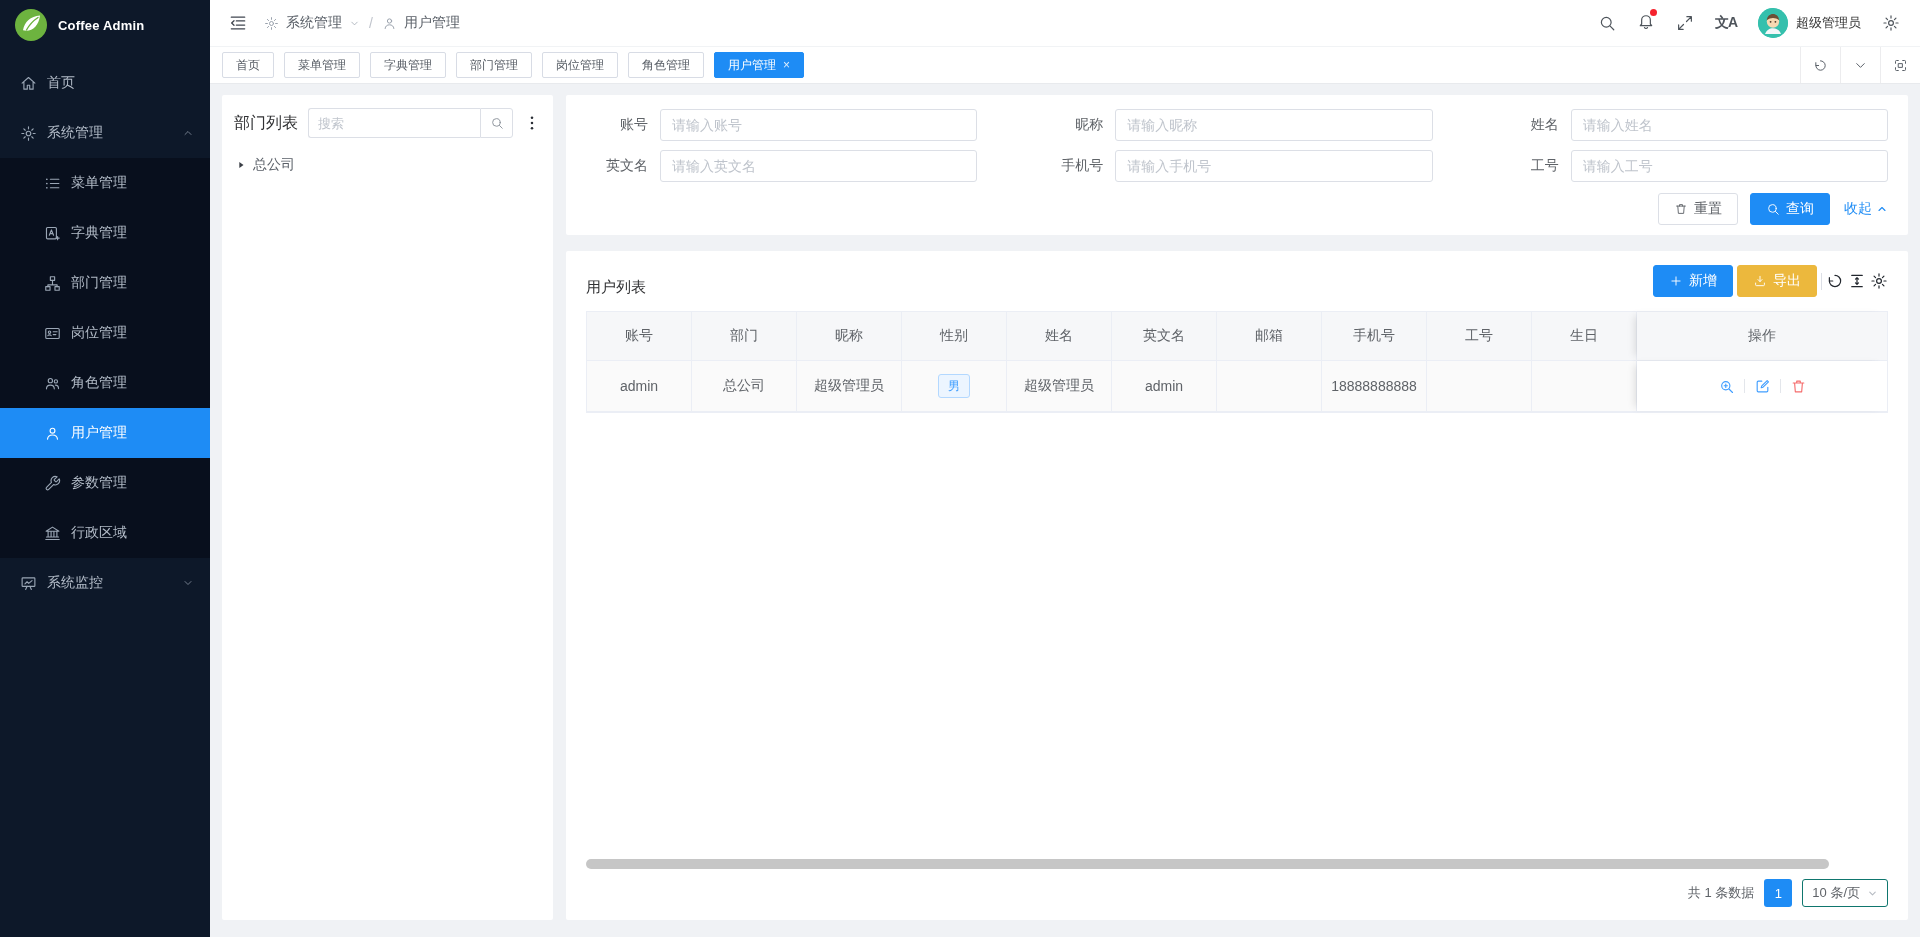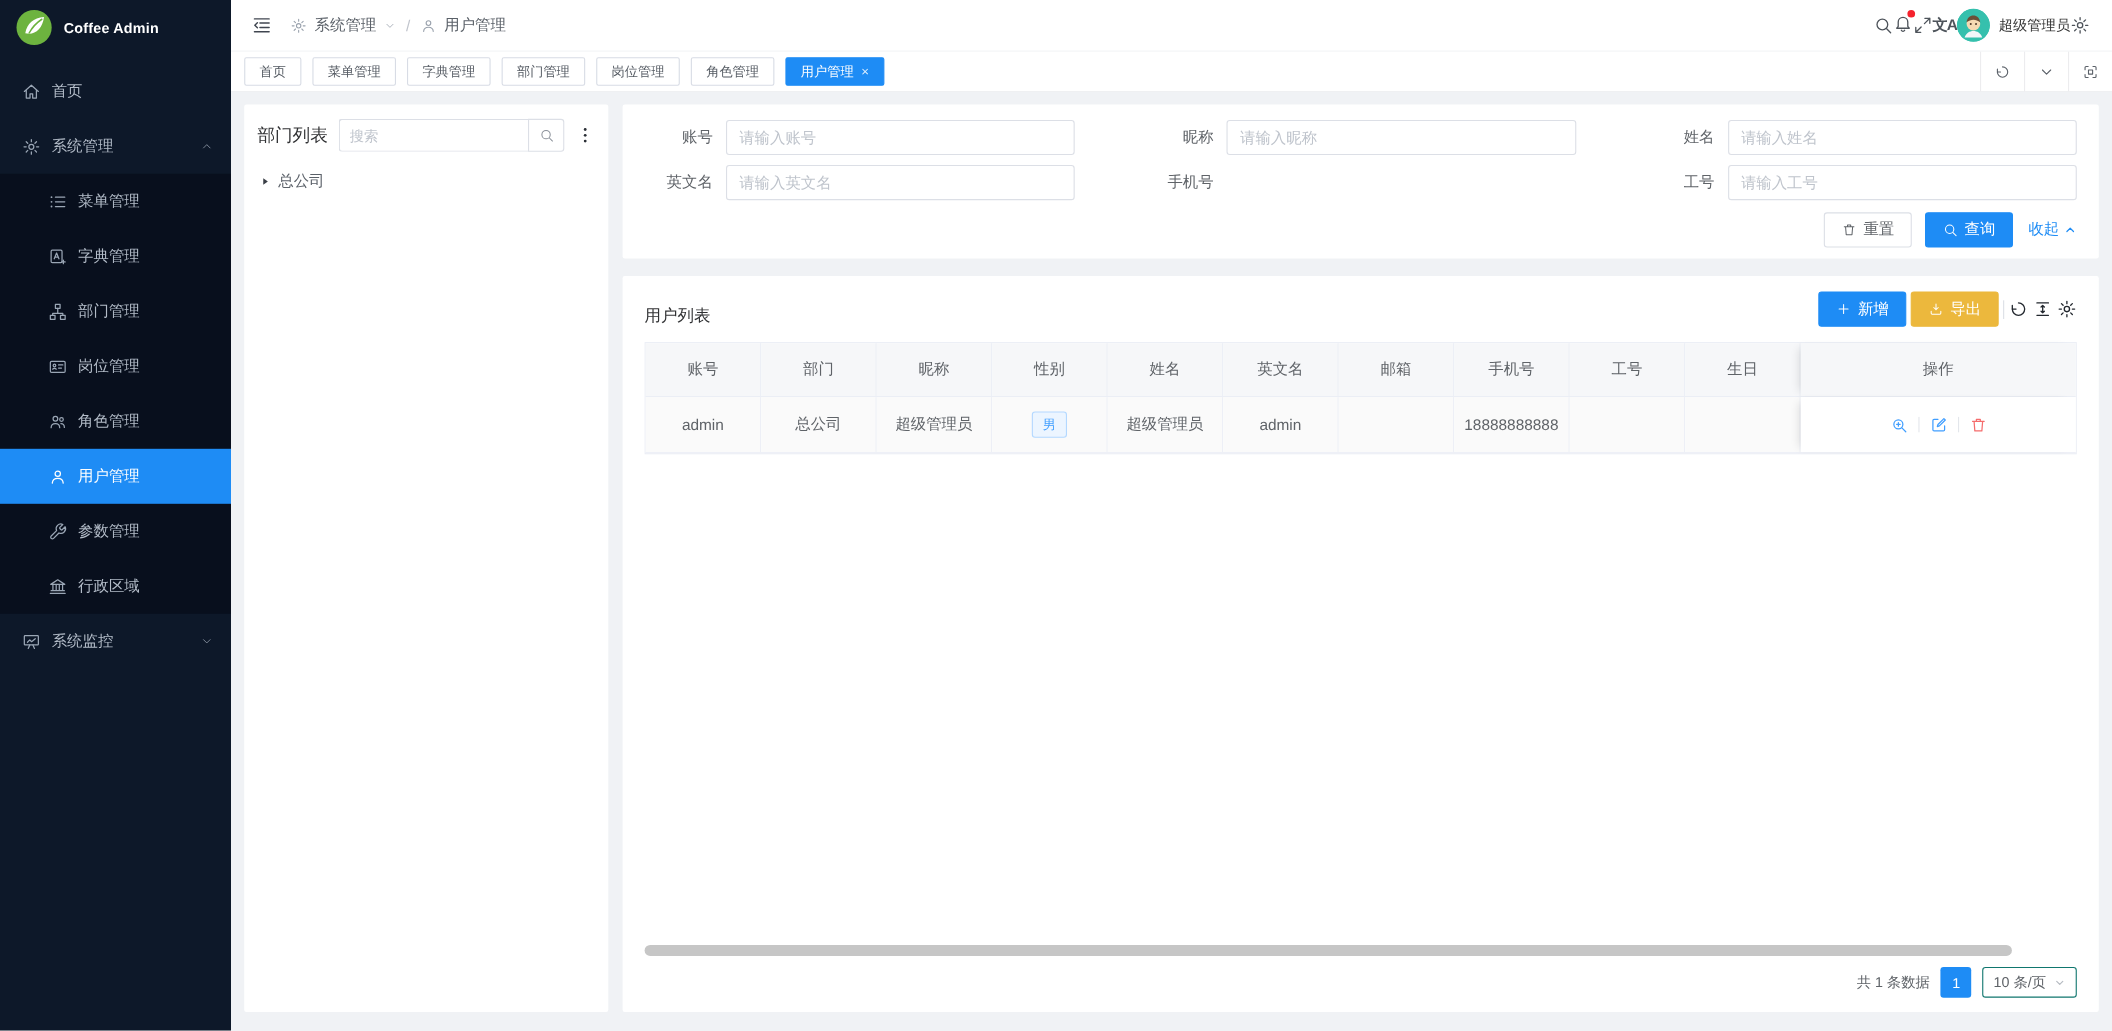--- a/index.html
+++ b/index.html
@@ -29,21 +29,21 @@
   
   .main { flex:1; display:flex; flex-direction:column; min-width:0; }
 
   .topbar { height:47px; flex:none; background:#fff; display:flex; align-items:center;
     padding:0 20px 0 18px; border-bottom:1px solid #f1f3f5; }
   .collapse-btn { width:20px; height:20px; color:#404650; cursor:pointer; margin-right:16px; }
   .crumb { display:flex; align-items:center; gap:7px; font-size:14px; color:#5a6068; }
   .crumb svg { width:15px; height:15px; color:#9aa2ad; }
   .crumb .sep { color:#c0c4cc; padding:0 2px; }
   .crumb .chev-sm { width:11px; height:11px; color:#9aa2ad; }
-  .top-right { margin-left:auto; display:flex; align-items:center; }
+  .top-right { margin-left:auto; display:flex; align-items:center; gap:21px; }
   .top-ic { width:18px; height:18px; color:#4e545b; cursor:pointer; }
   .bell-wrap { position:relative; cursor:pointer; }
   .bell-dot { position:absolute; top:-3px; right:-2px; width:7px; height:7px; border-radius:50%; background:#f5222d; }
   .trans { font-size:14px; font-weight:bold; color:#4e545b; cursor:pointer; letter-spacing:-1px; }
   .user-chip { display:flex; align-items:center; gap:8px; cursor:pointer; }
   .avatar { width:30px; height:30px; border-radius:50%; background:#35c0ad; overflow:hidden; flex:none; }
   .user-name { font-size:13px; color:#333; }
 
   
   .tabbar { height:37px; flex:none; background:#fff; display:flex; align-items:center;
@@ -392,20 +392,21 @@
               <input placeholder="请输入姓名" style="">
             </div>
           </div>
           <div class="f-row" style="margin-bottom:0">
             <div class="field">
               <label>英文名</label>
               <input placeholder="请输入英文名" style="">
             </div>
             <div class="field">
               <label>手机号</label>
+              <input placeholder="请输入手机号" style="">
             </div>
             <div class="field">
               <label>工号</label>
               <input placeholder="请输入工号" style="">
             </div>
           </div>
           <div class="form-actions">
             <button class="btn">
               <svg class="ic" viewBox="0 0 24 24">
                   <path d="M4.5 7h15M9.5 7V4.5h5V7M6.5 7l1 12.5h9l1-12.5"></path>

